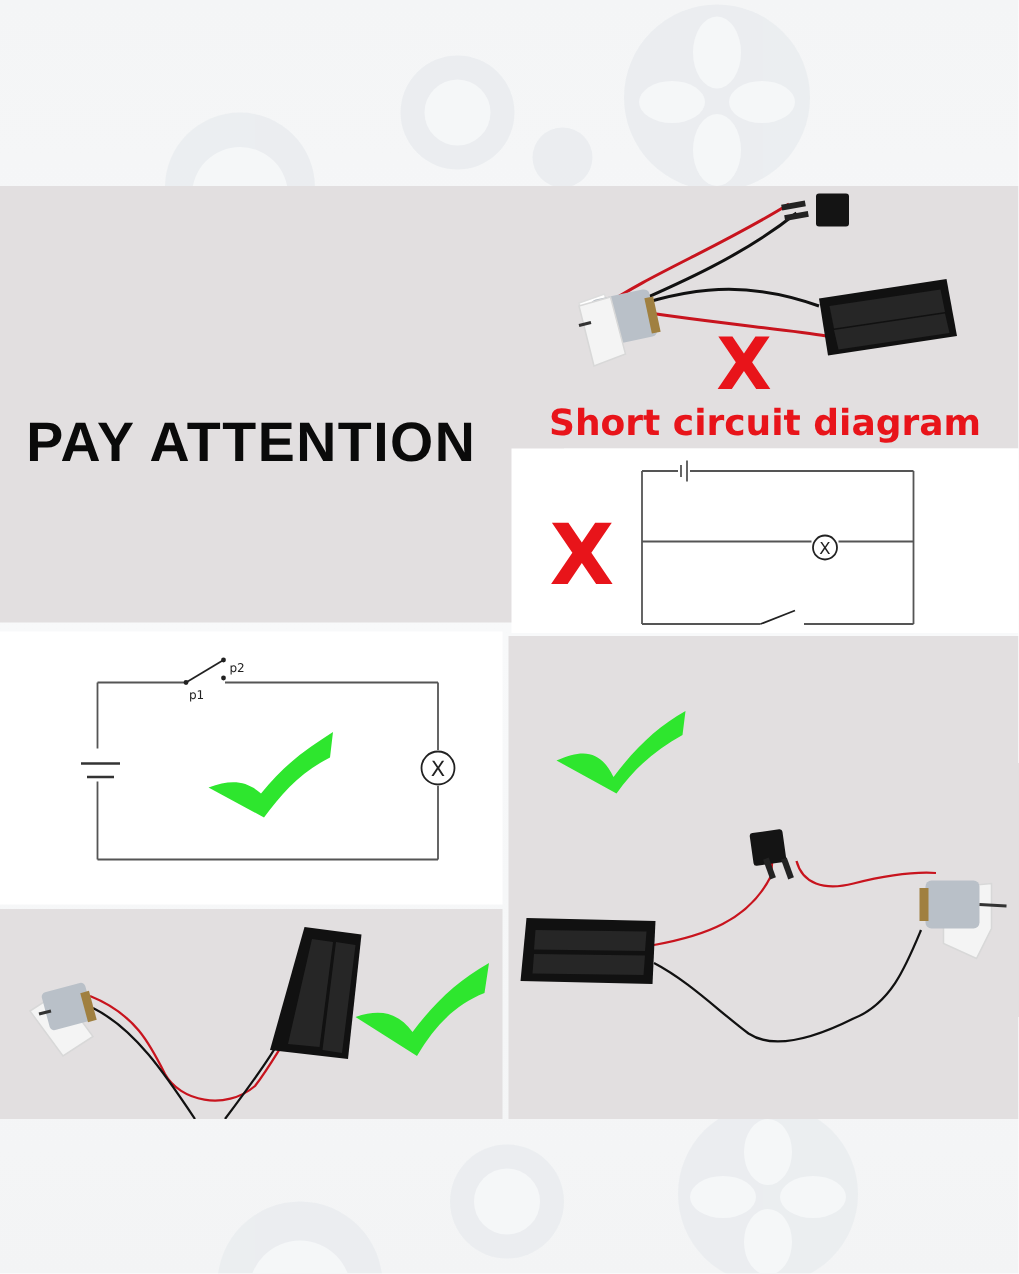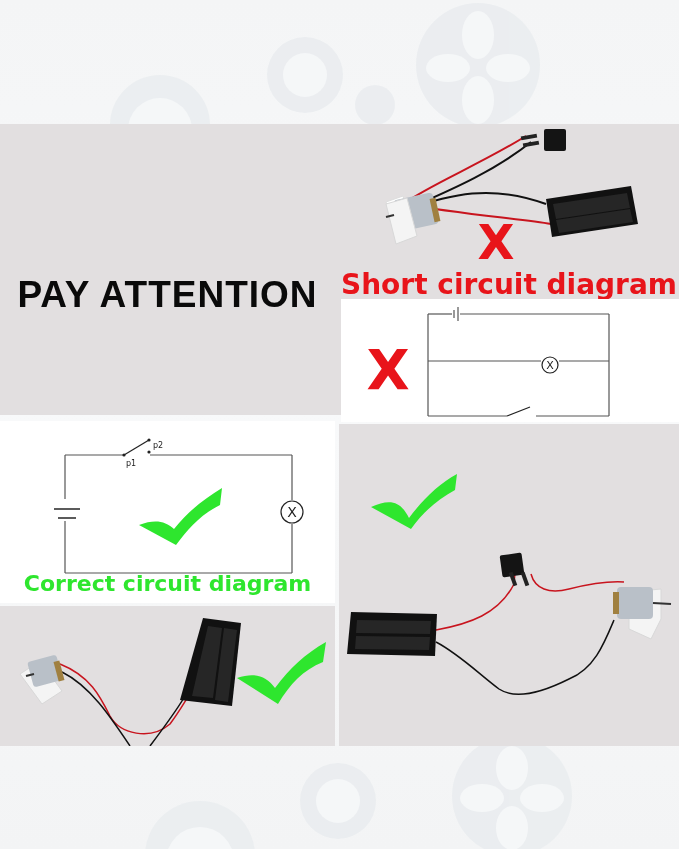--- a/index.html
+++ b/index.html
@@ -15,22 +15,22 @@
   .gray { background: #e2dfe0; }
   .white { background: #ffffff; }
   #pay-attention-panel { left: 0; top: 124px; width: 335px; height: 291px; padding-left: 41px; }
   #pay-attention-title {
     position: absolute; left: 0; top: 150px; width: 335px; text-align: center;
     font-family: "Liberation Sans", sans-serif; font-weight: bold; font-size: 37px;
     letter-spacing: 1px; color: #0a0a0a;
   }
   #short-photo-panel { left: 341px; top: 124px; width: 338px; height: 175px; }
   #short-label {
-    position: absolute; left: 0; width: 338px; top: 144px; text-align: left;
-    font-family: "DejaVu Sans", sans-serif; font-weight: bold; font-size: 28px; color: #e8141a;
+    position: absolute; left: 0; width: 338px; top: 144px; text-align: center;
+    font-family: "DejaVu Sans", sans-serif; font-weight: bold; font-size: 24px; color: #e8141a;
   }
   #short-schematic-panel { left: 341px; top: 299px; width: 338px; height: 123px; }
   #correct-schematic-panel { left: 0; top: 421px; width: 335px; height: 182px; }
   #correct-label {
     position: absolute; left: 0; width: 335px; top: 150px; text-align: center;
     font-family: "DejaVu Sans", sans-serif; font-weight: bold; font-size: 22px; color: #2ee62e;
   }
   #correct-photo-small-panel { left: 0; top: 606px; width: 335px; height: 140px; }
   #correct-photo-large-panel { left: 339px; top: 424px; width: 340px; height: 322px; }
   .p-label { font-family: "DejaVu Sans", sans-serif; font-size: 8px; fill: #222; }
@@ -140,21 +140,20 @@
       <circle cx="149" cy="31" r="1.6" fill="#222"></circle>
       <text x="126" y="45" class="p-label">p1</text>
       <text x="153" y="27" class="p-label">p2</text>
     </g>
     <g>
       <circle cx="292" cy="91" r="11" fill="#fff" stroke="#222" stroke-width="1.2"></circle>
       <text x="292" y="96" text-anchor="middle" font-family="DejaVu Sans, sans-serif" font-size="14" fill="#222">X</text>
     </g>
     <path d="M139,104 C155,98 165,100 174,108 C190,88 205,78 222,67 L220,84 C200,94 188,108 176,124 Z" fill="#2ee62e"></path>
   </svg>
-  <div id="correct-label">Correct circuit diagram</div>
 </div>
 
 <div class="panel gray" id="correct-photo-small-panel">
   <svg width="335" height="140" viewBox="0 0 335 140">
     <path d="M60,58 C90,70 100,90 110,110 C120,128 150,135 170,118 C180,105 188,90 192,85" stroke="#c8141e" stroke-width="1.5" fill="none"></path>
     <path d="M62,66 C90,80 110,110 130,140" stroke="#111" stroke-width="1.5" fill="none"></path>
     <path d="M150,140 C165,120 180,100 186,88" stroke="#111" stroke-width="1.5" fill="none"></path>
     <g>
       <path d="M20,68 L40,55 L62,85 L42,98 Z" fill="#f4f4f4" stroke="#d8d8d8"></path>
       <rect x="30" y="52" width="30" height="26" rx="3" fill="#b9c0c8" transform="rotate(-15 45 65)"></rect>

